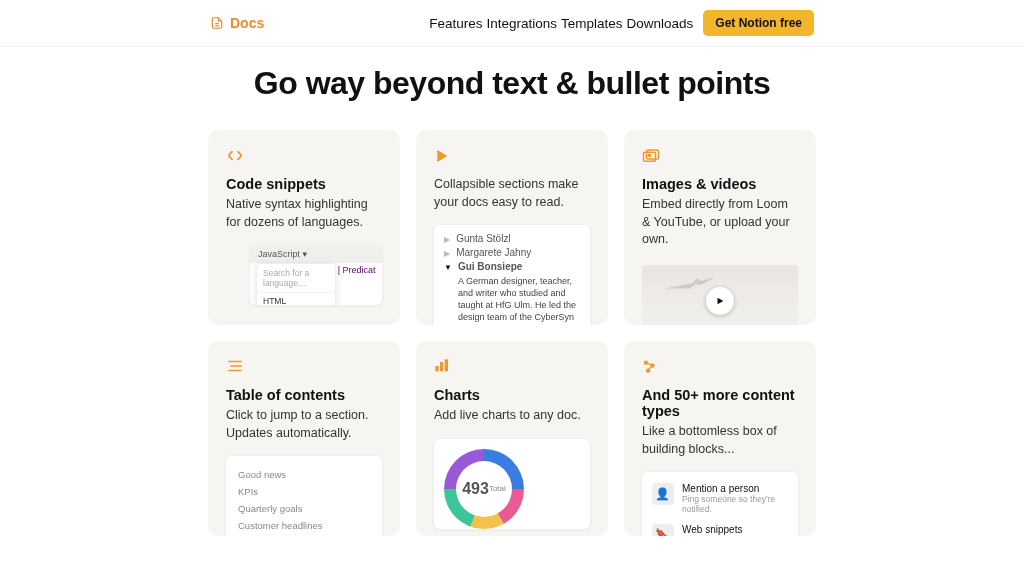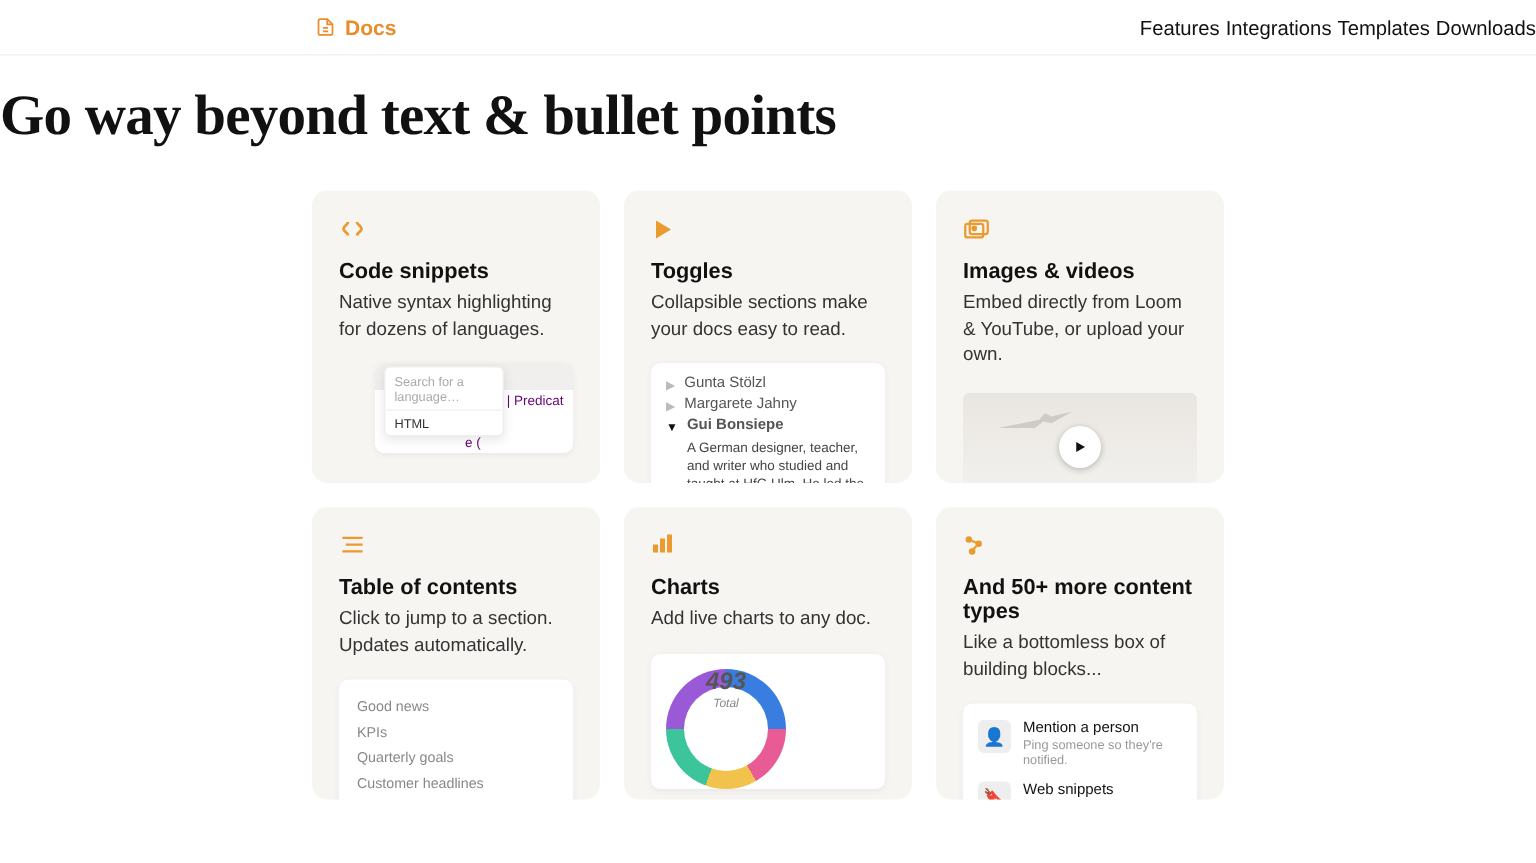--- a/index.html
+++ b/index.html
@@ -4,35 +4,35 @@
 <style>
   * { box-sizing: border-box; margin: 0; padding: 0; }
   body { font-family: -apple-system, BlinkMacSystemFont, "Segoe UI", Helvetica, Arial, sans-serif; background: #fff; color: #111; width: 1024px; height: 575px; overflow: hidden; }
   
   .topnav { display:flex; align-items:center; padding: 10px 0; border-bottom:1px solid #f1f1f1; }
   .topnav .brand { display:flex; align-items:center; gap:6px; color:#ea8c2a; font-weight:600; font-size:14px; margin-left:210px; }
   .topnav .links { margin-left:auto; display:flex; align-items:center; gap:4px; font-size:13.5px; color:#111; }
   .topnav .links a { text-decoration:none; color:#111; cursor:pointer; }
   .cta { background:#f3b52b; color:#111; font-size:12px; font-weight:600; padding:6px 12px; border-radius:5px; border:none; cursor:pointer; margin-right:210px; margin-left:6px;}
   
-  h1.hero { text-align:left; font-size:38px; font-weight:700; margin:18px 0 28px; letter-spacing:-0.5px;font-family:Liberation Serif, serif; }
+  h1.hero { text-align:center; font-size:32px; font-weight:700; margin:18px 0 28px; letter-spacing:-0.5px; }
   
   .grid { display:grid; grid-template-columns: repeat(3, 192px); gap:16px; justify-content:center; padding-bottom:40px;}
   .card { background:#f6f5f2; border-radius:10px; padding:18px 18px 0 18px; height:195px; overflow:hidden; position:relative; }
   .card .icon { color:#ea9a2e; margin-bottom:10px; height:18px;}
   .card h3 { font-size:14.5px; font-weight:700; margin-bottom:4px; }
   .card p { font-size:12.5px; color:#333; line-height:1.4; }
   
   .inset { background:#fff; border-radius:6px; margin-top:14px; box-shadow:0 1px 4px rgba(0,0,0,0.06); font-size:10px; color:#555; overflow:hidden; }
 
   
   .codebox {position:relative; padding:0;margin-left:24px;}
   .codebox .topbar { background:#f0efed; padding:4px 8px; font-size:9px; color:#555;}
   .codebox .codeline { color:#607; font-size:9px;padding:2px 4px 2px 60px; white-space:nowrap;}
-  .codebox .menu { position:absolute; left:6px; top:2px; background:#fff; width:80px; border:1px solid #eee; border-radius:4px; box-shadow:0 2px 8px rgba(0,0,0,0.1); font-size:8.5px;}
+  .codebox .menu { position:absolute; left:6px; top:18px; background:#fff; width:80px; border:1px solid #eee; border-radius:4px; box-shadow:0 2px 8px rgba(0,0,0,0.1); font-size:8.5px;}
   .codebox .menu .search{padding:4px 6px;color:#aaa;border-bottom:1px solid #f2f2f2;}
   .codebox .menu .item{padding:3px 6px;color:#333;}
 
   
   .togglelist { padding:8px 10px;}
   .trow{display:flex;gap:6px;align-items:flex-start;margin-bottom:3px;font-size:10px;color:#555;}
   .trow .tri{color:#bbb;font-size:8px;margin-top:2px;}
   .trow.exp .tri{color:#111;}
   .tdesc{font-size:9px;color:#444;line-height:1.35;}
 
@@ -43,21 +43,21 @@
 
   
   .toc{padding:10px 12px;}
   .toc div{font-size:9.5px;color:#888;padding:3px 0;}
 
   
   .chartbox{display:flex;align-items:center;gap:10px;padding:10px 4px 0 10px;}
   .donutwrap{position:relative;width:80px;height:80px;}
   .donut{width:80px;height:80px;border-radius:50%;background:conic-gradient(#3a7de0 0 90deg,#e85b94 90deg 150deg,#f1c24c 150deg 200deg,#3cc49a 200deg 270deg,#9a59d6 270deg 360deg);}
   .donut::after{content:"";position:absolute;inset:12px;border-radius:50%;background:#fff;}
-  .donutlabel{position:absolute;inset:0;display:flex;flex-direction:column;align-items:center;justify-content:flex-start;font-size:16px;font-weight:700;z-index:1;font-style:italic;}
+  .donutlabel{position:absolute;inset:0;display:flex;flex-direction:row;align-items:center;justify-content:center;font-size:16px;font-weight:700;z-index:1;}
   .donutlabel small{font-size:8px;font-weight:400;color:#888;}
   .chartside{font-size:9px;color:#444;}
 
   
   .clist{padding:6px 2px;}
   .crow{display:flex;gap:8px;align-items:flex-start;padding:5px 8px;}
   .cicon{width:22px;height:22px;border-radius:4px;background:#eee;display:flex;align-items:center;justify-content:center;font-size:12px;flex-shrink:0;}
   .ctxt .t{font-size:10px;font-weight:400;color:#111;}
   .ctxt .s{font-size:8.5px;color:#999;}
 </style>
@@ -71,20 +71,21 @@
         <path d="M14 3v6h6"></path>
         <path d="M9 13h6M9 17h6"></path>
       </svg>
     <span>Docs</span>
   </div>
   <div class="links">
     <a>Features</a>
     <a>Integrations</a>
     <a>Templates</a>
     <a>Downloads</a>
+    <button class="cta">Get Notion free</button>
   </div>
 </nav>
 
 <h1 class="hero">Go way beyond text &amp; bullet points</h1>
 
 <div class="grid">
 
   <div class="card">
     <div class="icon">
       <svg width="18" height="18" viewBox="0 0 24 24" fill="none" stroke="#ea9a2e" stroke-width="2.5">
@@ -105,21 +106,20 @@
       </div>
     </div>
   </div>
 
   <div class="card">
     <div class="icon">
       <svg width="16" height="16" viewBox="0 0 24 24" fill="#ea9a2e">
           <path d="M5 3l15 9-15 9z"></path>
         </svg>
     </div>
-    <h3>Toggles</h3>
     <p>Collapsible sections make your docs easy to read.</p>
     <div class="inset togglelist">
       <div class="trow">
           <span class="tri">▶</span>
           <span>Gunta Stölzl</span>
         </div>
       <div class="trow">
           <span class="tri">▶</span>
           <span>Margarete Jahny</span>
         </div>

